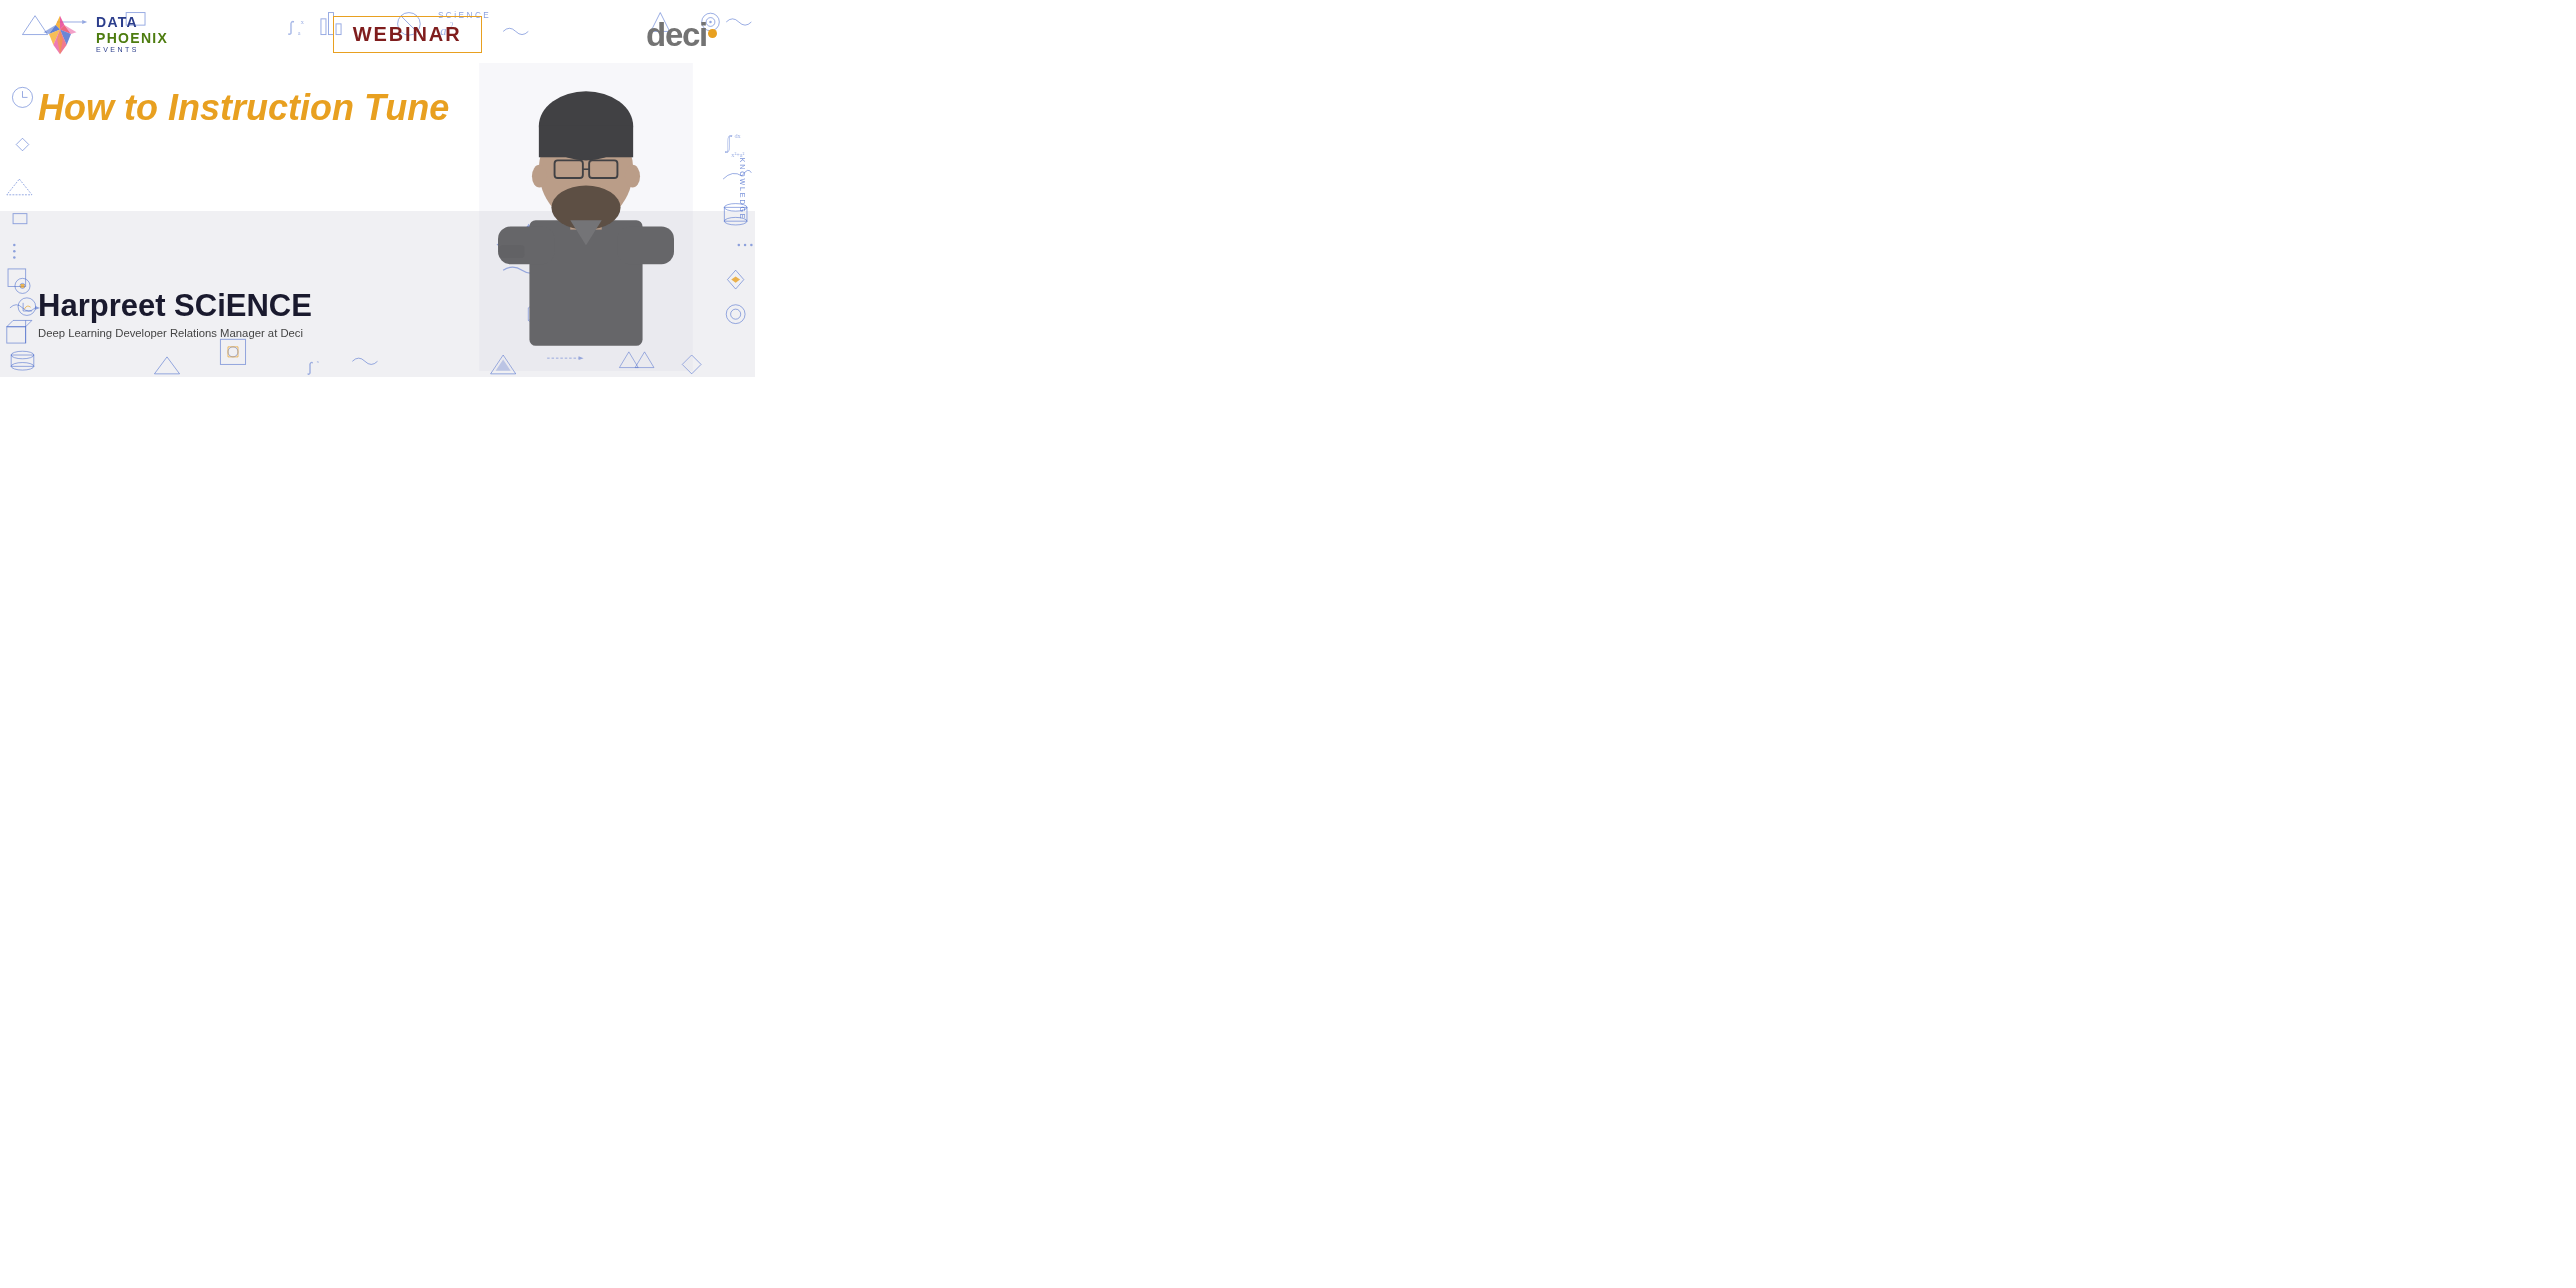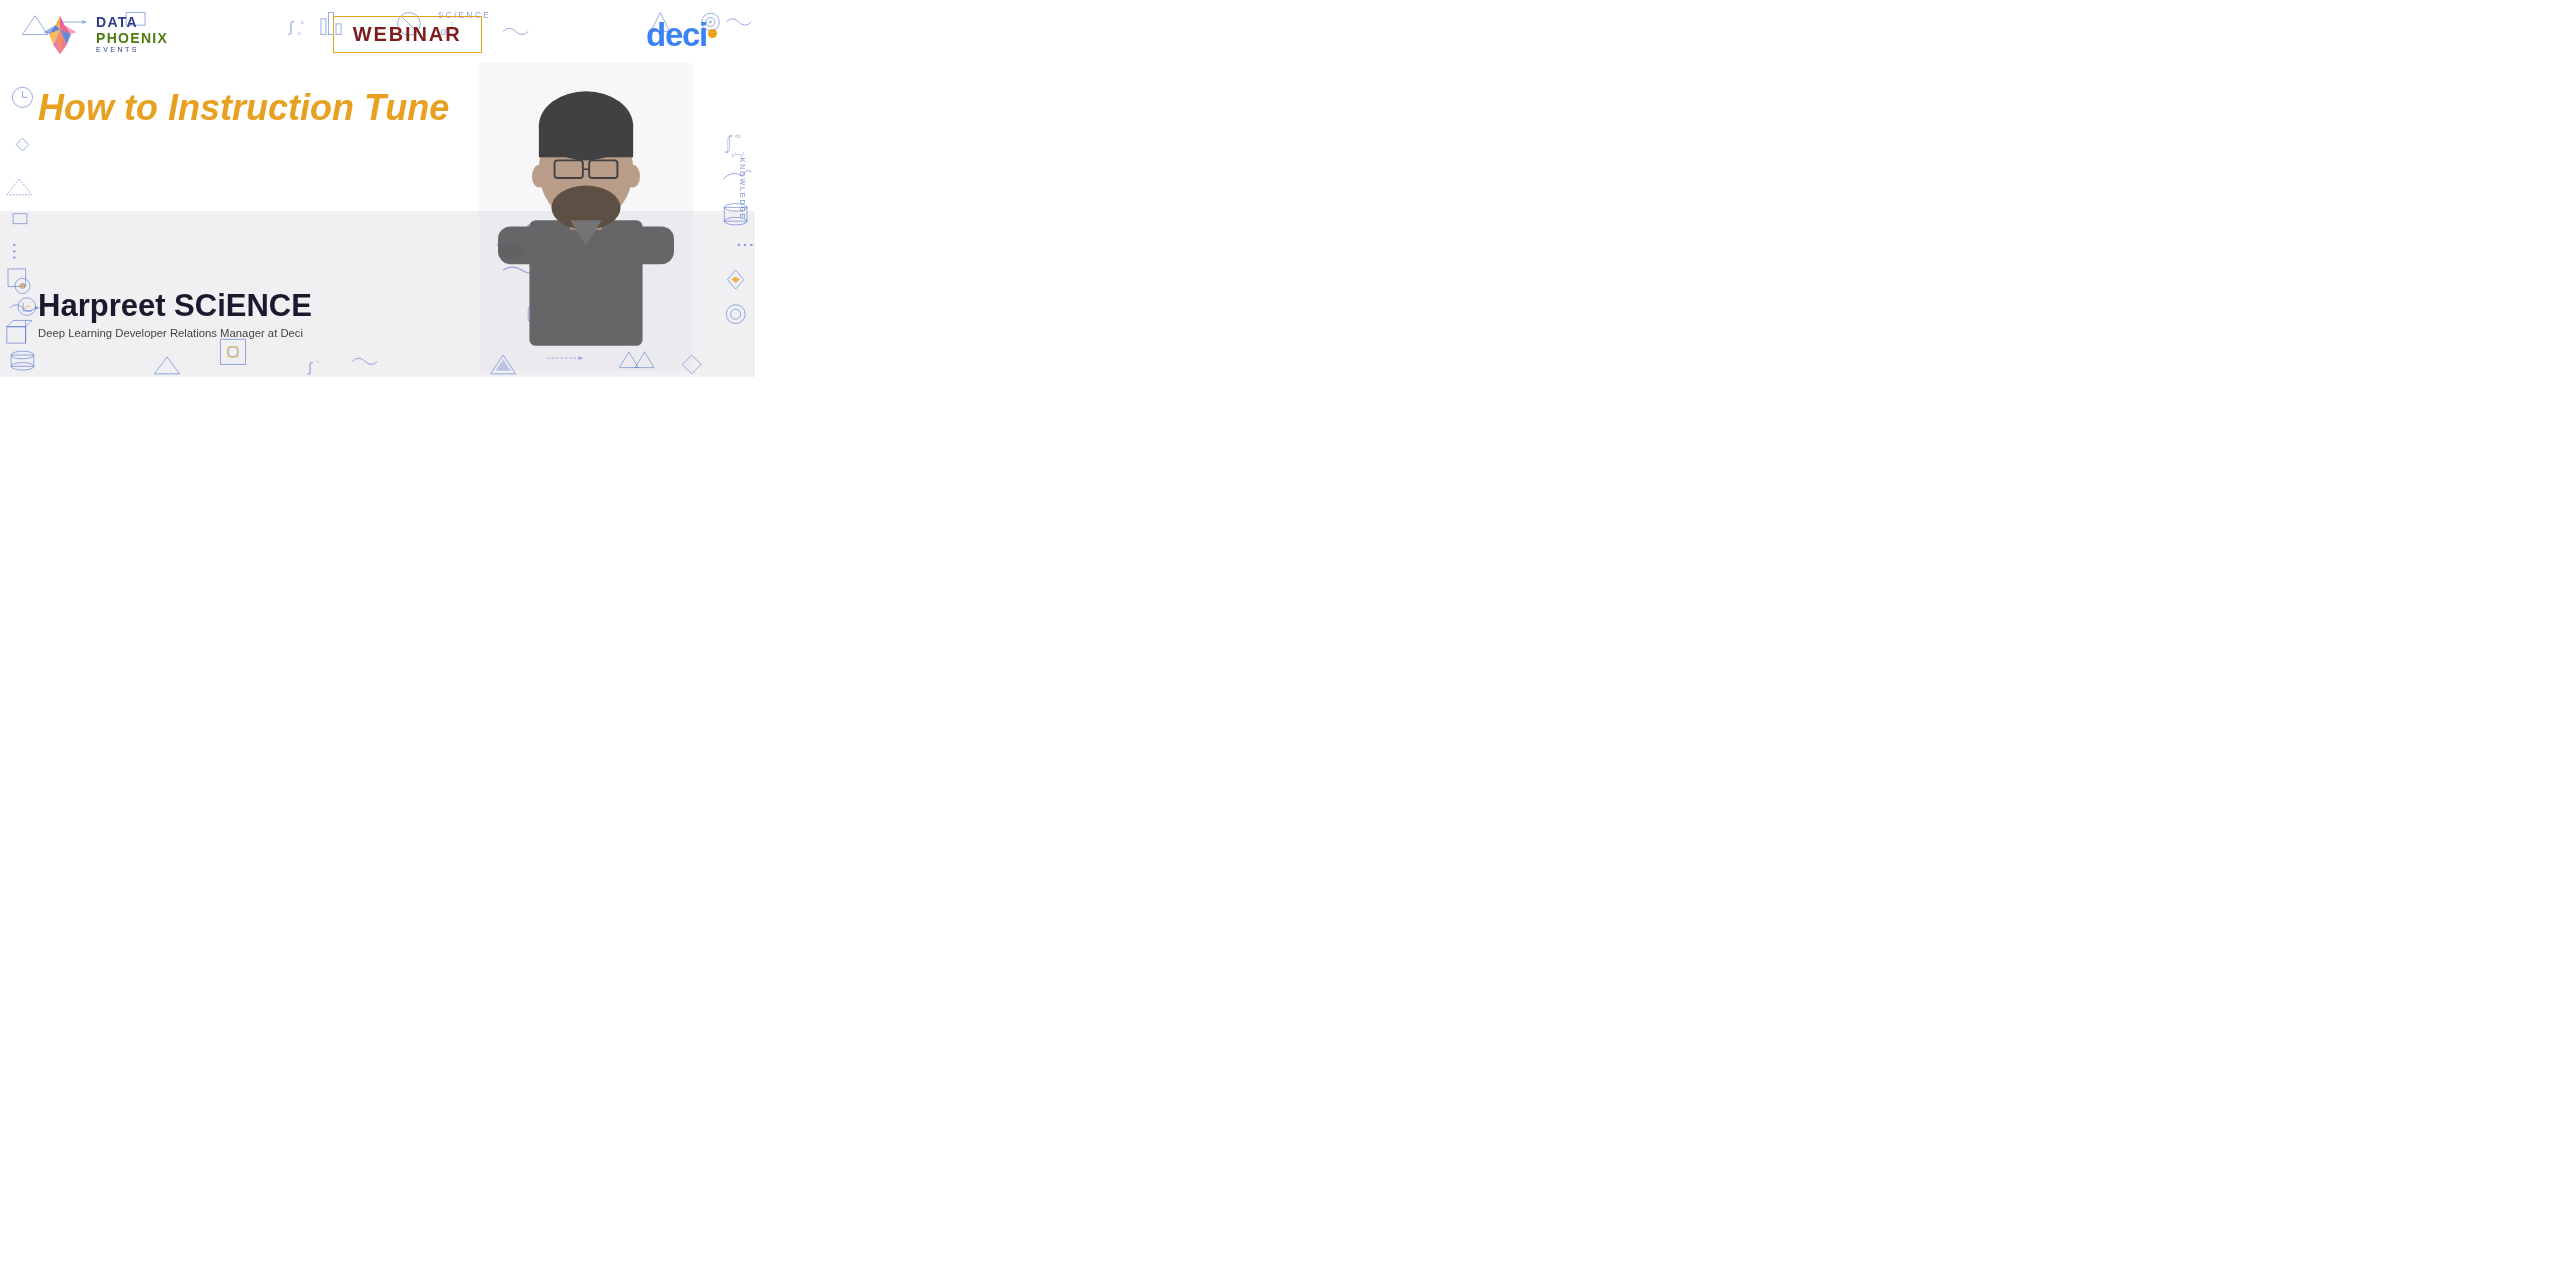--- a/index.html
+++ b/index.html
@@ -101,21 +101,21 @@
       color: #7f1d1d;
       font-size: 20px;
       font-weight: 900;
       letter-spacing: 1.9px;
     }
 
     
     .deci-logo {
       font-size: 33px;
       font-weight: 900;
-      color: #3b82f6;
+      color: #737373;
       letter-spacing: -1.3px;
       display: flex;
       align-items: center;
     }
 
     .deci-dot {
       width: 8.8px;
       height: 8.8px;
       background: #e8a020;
       border-radius: 50%;

